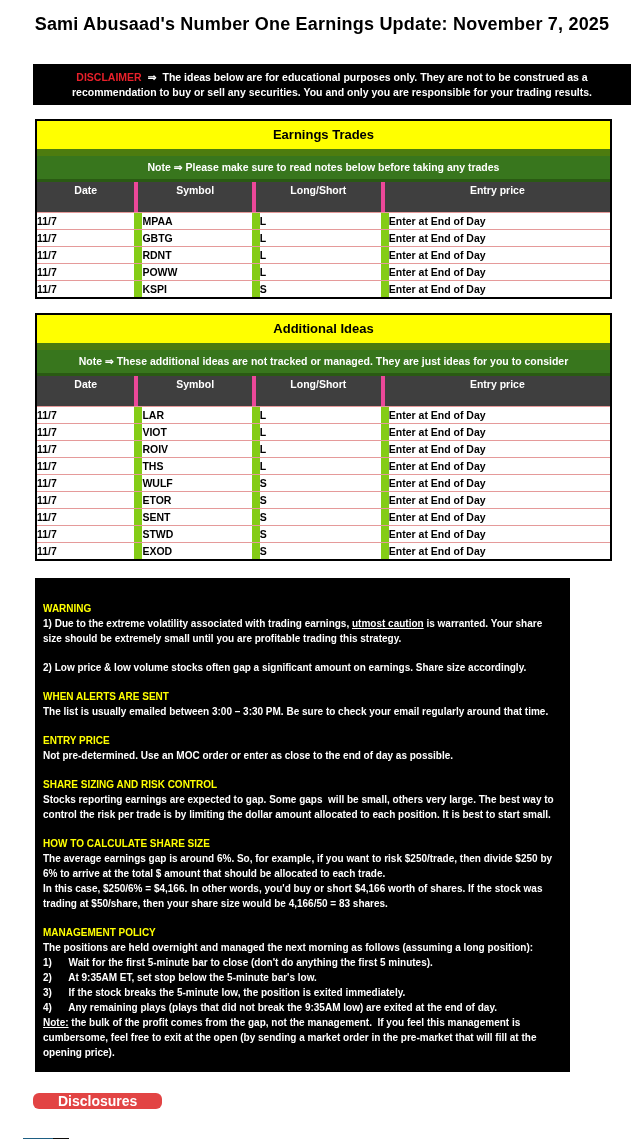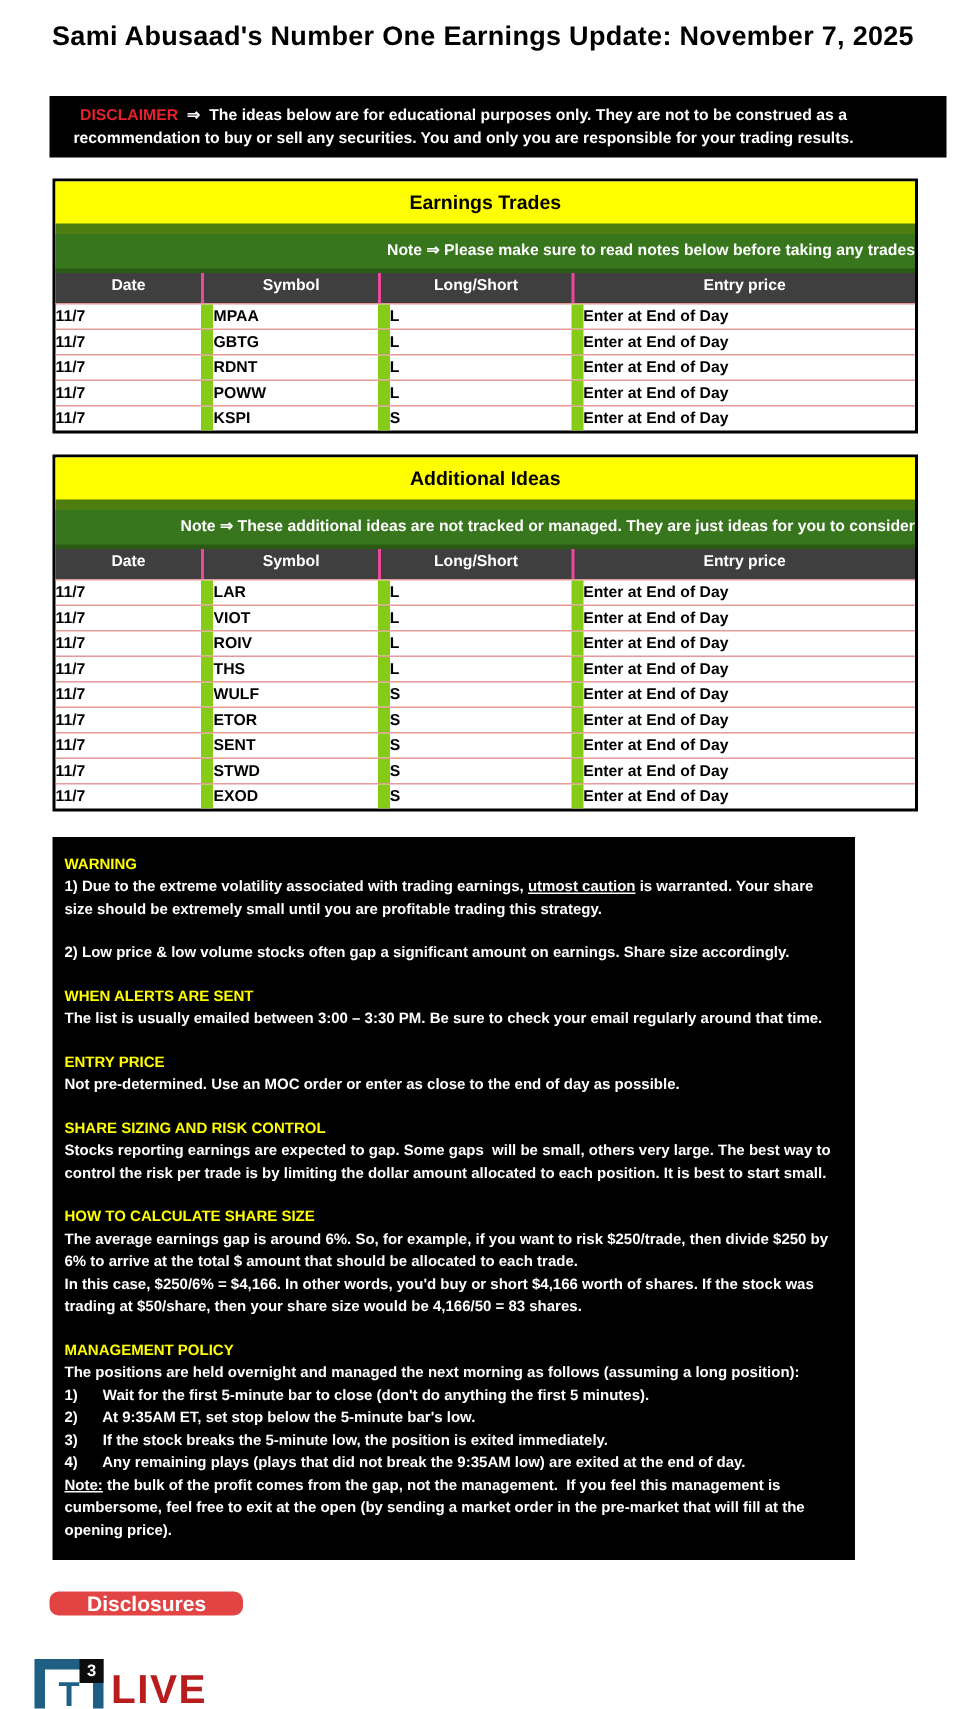--- a/index.html
+++ b/index.html
@@ -7,54 +7,54 @@
     width:644px;height:1139px;background:#ffffff;overflow:hidden;
     font-family:"Liberation Sans",sans-serif;color:#000;
   }
   .title{
     margin:14px 10px 0;text-align:center;
     font-size:18px;font-weight:bold;letter-spacing:.2px;
   }
   
   .disclaimer{
     margin:29px 0 0 33px;width:598px;min-height:41px;background:#000;
-    display:flex;align-items:center;box-sizing:border-box;padding:3px 0;
+    display:flex;align-items:center;justify-content:center;box-sizing:border-box;padding:3px 0;
   }
   .disc-text{
     margin:0;max-width:552px;text-align:center;color:#fff;
     font-size:10.5px;font-weight:bold;line-height:15px;
   }
   .disc-label{color:#e8202a;margin-right:6px}
   .disc-arrow{margin-right:6px}
   
   .tbl{margin:14px 0 0 35px;width:577px;border:2px solid #000;box-sizing:border-box;background:#fff}
   .tbl-title{
     background:#ffff00;height:28px;line-height:28px;text-align:center;
     font-size:13px;font-weight:bold;border-bottom:7px solid #4d7c0f;
   }
   .tbl-note{
-    background:#38761d;color:#fff;height:23px;line-height:23px;text-align:right;
+    background:#38761d;color:#fff;height:23px;line-height:23px;text-align:center;
     font-size:10.5px;font-weight:bold;border-bottom:3px solid #2a5a13;
   }
   .tbl-header,.tr{display:grid;grid-template-columns:17% 20.5% 22.5% 40%}
   .tbl-header{background:#3f3f3f}
   .th{
     color:#fff;font-size:10.5px;font-weight:bold;text-align:center;
-    height:20px;line-height:16px;
-  }
-  .th + .th{border-left:2px solid #ec4899}
+    height:30px;line-height:16px;
+  }
+  .th + .th{border-left:4px solid #ec4899}
   .tbl-body .tr{border-top:1px solid #e59a9a}
   .td{
     font-size:10.5px;font-weight:bold;height:16px;line-height:16px;
   }
   .td + .td{border-left:8px solid #84cc16}
   
   .notes{
     margin:17px 0 0 35px;width:535px;box-sizing:border-box;background:#000;
-    padding:11px 8px 12px;color:#fff;font-size:10px;font-weight:bold;line-height:15px;
+    padding:23px 8px 12px;color:#fff;font-size:10px;font-weight:bold;line-height:15px;
     white-space:pre-wrap;
   }
   .note-heading{color:#ffff00;margin:0}
   .note-para{margin:0 0 14px}
   .note-para.tight{margin-bottom:0}
   .note-para:last-child{margin-bottom:0}
   .u{text-decoration:underline}
   
   .disclosures{
     display:block;margin:21px 0 0 33px;background:#e24444;color:#fff;

